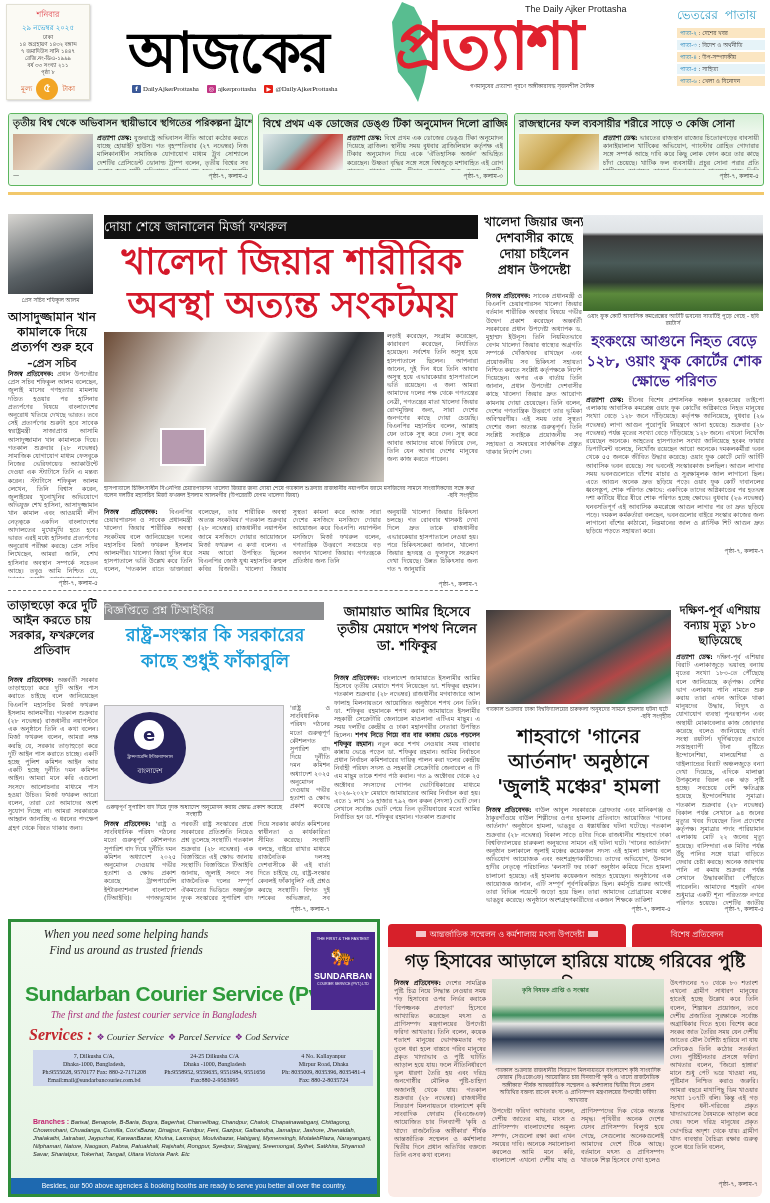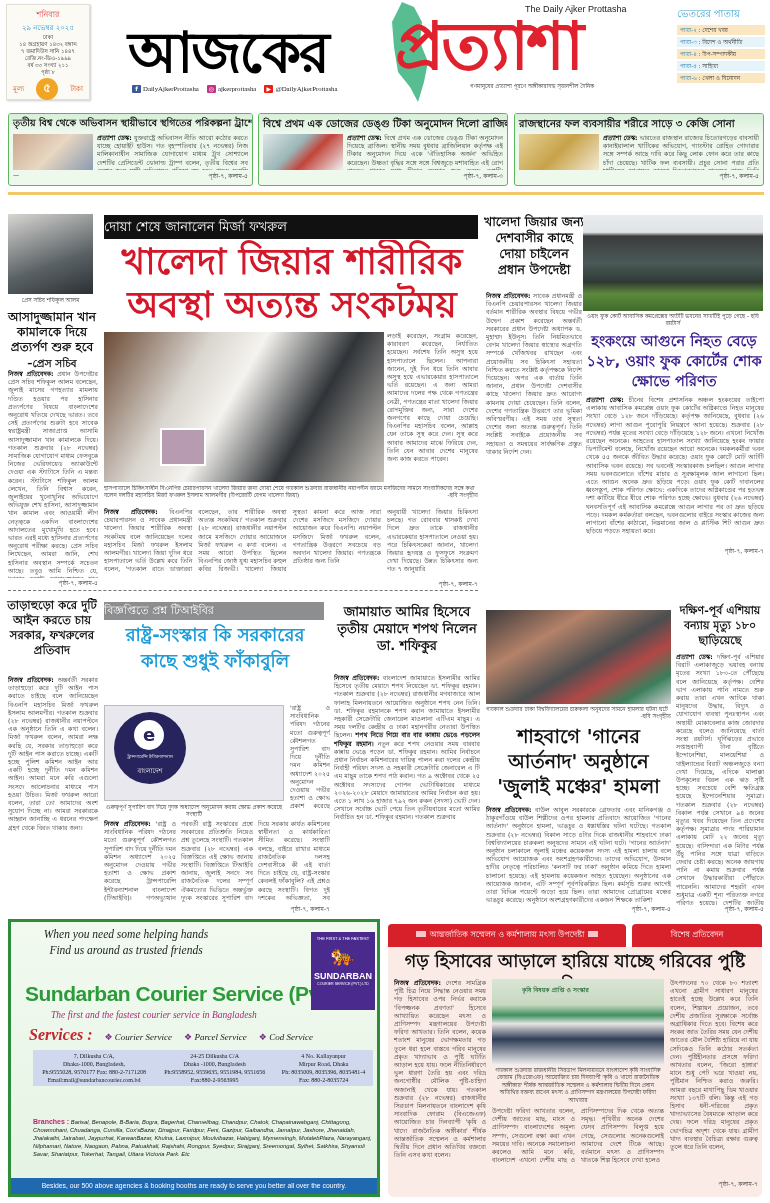--- a/index.html
+++ b/index.html
@@ -9,51 +9,51 @@
 .body-text b{color:#000}
 .jump{font-size:6px;color:#333;text-align:right;font-family:"DejaVu Sans",sans-serif}
 .photo{background:#8a8f92;overflow:hidden;position:absolute}
 .caption{font-size:5.6px;line-height:7.4px;color:#333;font-family:"DejaVu Sans",sans-serif;overflow:hidden}
 .hl{font-family:"DejaVu Sans",sans-serif;font-weight:bold;text-align:center;overflow:hidden}
 
 #info-card{left:6px;top:4px;width:84px;height:96px;background:#fbfaf4;border:1px solid #e2e0d4;box-shadow:1px 1px 2px #ccc;text-align:center;font-family:"DejaVu Sans",sans-serif}
 #info-card .day{color:#e0434b;font-size:8px;margin-top:3px}
 #info-card .date{color:#1c9cd8;font-size:7px;margin-top:1px}
 #info-card .ln{font-size:5.4px;line-height:7px;color:#222}
-#info-card .price{display:flex;justify-content:center;align-items:center;gap:12px;margin-top:2px;font-size:7px;color:#d24c17}
+#info-card .price{display:flex;justify-content:center;align-items:center;gap:4px;margin-top:2px;font-size:7px;color:#d24c17}
 #info-card .coin{width:22px;height:22px;border-radius:50%;background:#f2a524;color:#fff;font-weight:bold;font-size:12px;display:flex;align-items:center;justify-content:center}
 #logo-ajker{left:128px;top:22px;width:250px;height:60px;font-size:56px;line-height:60px;font-weight:bold;font-family:"DejaVu Serif",serif;color:#000;letter-spacing:-2px}
 #logo-prottasha{left:395px;top:8px;width:180px;height:76px;font-size:66px;line-height:76px;font-weight:bold;color:#e0212e;font-family:"DejaVu Serif",serif;letter-spacing:-3px}
 #map-shape{left:390px;top:2px;width:40px;height:100px;background:#3bb27c;opacity:.85;clip-path:polygon(30% 0,60% 5%,80% 20%,75% 40%,95% 60%,85% 80%,70% 100%,50% 85%,20% 70%,10% 45%,5% 20%)}
 #eng-title{left:525px;top:4px;font-family:"Liberation Sans",sans-serif;font-size:9px;color:#222}
 #tagline{left:470px;top:82px;font-size:5.6px;color:#333;font-family:"DejaVu Sans",sans-serif}
 #social{left:132px;top:85px;display:flex;gap:8px;font-size:6.8px;font-family:"Liberation Serif",serif;color:#222}
 #social span.ic{display:inline-block;width:9px;height:8px;border-radius:1px;color:#fff;font-size:6px;text-align:center;line-height:8px;margin-right:2px;font-family:"DejaVu Sans",sans-serif;font-weight:bold}
 #inside{left:677px;top:6px;width:88px}
-#inside .ttl{color:#3aa2c9;font-size:10px;font-family:Liberation Sans, sans-serif;margin-bottom:2px}
+#inside .ttl{color:#3aa2c9;font-size:12px;font-family:Liberation Mono, monospace;margin-bottom:2px}
 #inside .it{font-size:5.6px;height:10px;line-height:10px;margin-bottom:2px;padding-left:3px;font-family:"DejaVu Sans",sans-serif;color:#333}
 #inside .it b{color:#1c7fb8;font-weight:normal}
 #inside .it:nth-child(odd){background:#fbe6c2}
 #inside .it:nth-child(even){background:#e6f3f8}
 
 .topbox{top:113px;height:73px;border:1px solid #5db65f;border-radius:3px;background:#eef8ed;position:absolute;overflow:hidden}
 .topbox .h{font-size:11.5px;font-weight:bold;font-family:"DejaVu Sans",sans-serif;padding:2px 4px 0;white-space:nowrap;overflow:hidden;color:#111;background:linear-gradient(#d7efd8,#eef8ed)}
 .topbox .ph{position:absolute;left:4px;top:20px;width:80px;height:36px;background:#b6a89a}
 .topbox .tx{position:absolute;left:88px;top:20px;right:4px;height:36px}
 .topbox .tx2{position:absolute;left:4px;top:57px;right:4px;height:14px}
 .rule{height:3px;background:#f2c86b;position:absolute}
 .black-bar{background:#111;color:#fff;font-family:"DejaVu Sans",sans-serif;text-align:left;position:absolute}
 .dash{border-top:1px dashed #777;position:absolute;height:0}
 
 #ad{left:8px;top:919px;width:372px;height:278px;border:3px solid #2e8d3a;background:linear-gradient(#f2faf0,#e4f3e3);position:absolute}
 #ad .slog{position:absolute;left:0;width:230px;text-align:center;font-family:"Liberation Serif",serif;font-style:italic;font-size:11.5px;color:#222}
 #ad .nm{position:absolute;left:14px;top:60px;font-family:"Liberation Sans",sans-serif;font-weight:bold;font-size:21px;color:#2d9a3a;letter-spacing:-.5px;white-space:nowrap}
 #ad .sub{position:absolute;left:40px;top:88px;font-family:"Liberation Serif",serif;font-style:italic;font-size:9.5px;color:#a72c77}
 #ad .badge{position:absolute;left:300px;top:10px;width:64px;height:78px;background:#4b2a8e;color:#fff;text-align:center;font-family:"Liberation Sans",sans-serif}
-#ad .svcrow{position:absolute;left:18px;top:104px;font-family:"Liberation Serif",serif;font-style:italic;font-size:9px;color:#222;display:flex;align-items:baseline;gap:12px}
+#ad .svcrow{position:absolute;left:18px;top:104px;font-family:"Liberation Serif",serif;font-style:italic;font-size:9px;color:#222;display:flex;align-items:baseline;gap:4px}
 #ad .svcrow .lab{color:#c2262d;font-size:16px;font-weight:bold}
 #ad .svcrow .dia{color:#7a2a8a;font-style:normal}
 #ad table{position:absolute;left:22px;top:128px;width:340px;border-collapse:collapse;font-family:"Liberation Serif",serif;font-size:6px;color:#222}
 #ad th{background:#8c2e8e;color:#fff;font-style:italic;font-size:7.5px;padding:2px 0;font-weight:bold}
 #ad td{background:#cfd8ec;text-align:center;vertical-align:top;padding:2px 1px;line-height:8px}
 #ad .br{position:absolute;left:22px;top:196px;width:342px;font-family:"Liberation Sans",sans-serif;font-style:italic;font-size:5.8px;line-height:8px;color:#222}
 #ad .br b{color:#c2246f;font-style:normal;font-size:7px}
 #ad .foot{position:absolute;left:0;bottom:0;width:100%;height:16px;background:#1e69b0;color:#fff;font-family:"Liberation Sans",sans-serif;font-size:6.8px;text-align:center;line-height:16px}
 
 .red-pill{position:absolute;top:924px;height:36px;background:#d7202a;color:#fff;border-radius:4px;font-family:"DejaVu Sans",sans-serif;font-size:8px;line-height:22px;text-align:center}

